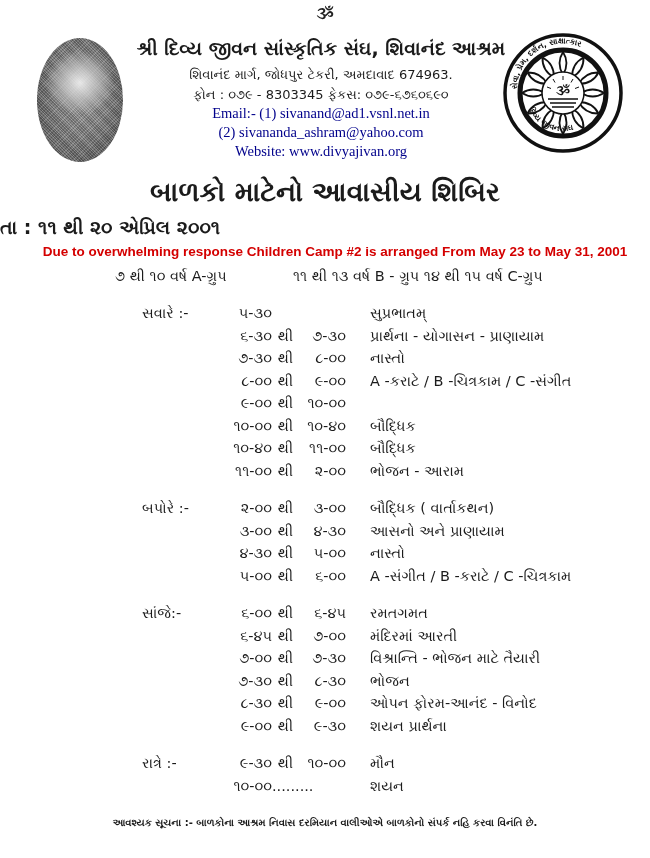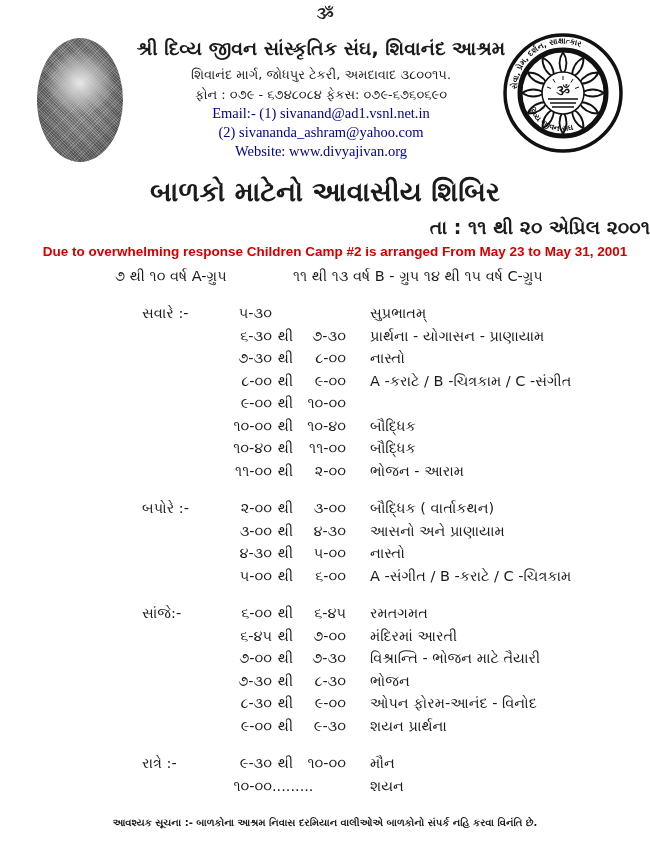--- a/index.html
+++ b/index.html
@@ -23,21 +23,21 @@
   .org-name { font-size:19px; font-weight:bold; line-height:1.3; white-space:nowrap; }
   .address  { font-size:13px; margin-top:6px; white-space:nowrap; }
   .phone    { font-size:13px; margin-top:4px; white-space:nowrap; }
   .email, .website { font-family:"Liberation Serif", serif; font-weight:normal; color:#00008b;
                      font-size:14.5px; margin-top:2px; white-space:nowrap; }
 
   .logo { position:absolute; left:501px; top:31px; width:124px; height:124px; }
 
   .title  { position:absolute; top:176px; left:0; width:650px; text-align:center;
             font-size:27px; font-weight:bold; white-space:nowrap; }
-  .dates  { position:absolute; top:216px; left:0; width:650px; text-align:right;
+  .dates  { position:absolute; top:216px; left:0; width:650px; text-align:left;
             font-size:19px; font-weight:bold; white-space:nowrap; }
   .notice { position:absolute; top:244px; left:0; width:650px; padding-left:20px; text-align:center;
             font-family:"Liberation Sans", sans-serif; font-weight:bold; font-size:13.5px;
             color:#d40000; white-space:nowrap; }
 
   .groups { position:absolute; top:268px; left:0; width:622px; height:22px; font-size:14.5px;padding-left:25px; }
   .g-left  { position:absolute; left:115px; white-space:nowrap; }
   .g-right { position:absolute; left:293px; white-space:nowrap; }
 
   .schedule { position:absolute; top:302px; left:0; width:650px; font-size:14.5px; }
@@ -57,22 +57,22 @@
 <body>
 
 <div class="page">
 
   <div class="om-top">ૐ</div>
 
   <div class="photo"></div>
 
   <div class="hdr">
     <div class="org-name">શ્રી દિવ્ય જીવન સાંસ્કૃતિક સંઘ, શિવાનંદ આશ્રમ</div>
-    <div class="address">શિવાનંદ માર્ગ, જોધપુર ટેકરી, અમદાવાદ ૩૮૦૦૧૫.</div>
-    <div class="phone">ફોન : ૦૭૯ - ૬૭૪૮૦૮૪ ફેકસ: ૦૭૯-૬૭૬૦૬૯૦</div>
+    <div class="address">શિવાનંદ માર્ગ, જોધપુર ટેકરી, અમદાવાદ 674963.</div>
+    <div class="phone">ફોન : ૦૭૯ - 8303345 ફેકસ: ૦૭૯-૬૭૬૦૬૯૦</div>
     <div class="email">Email:- (1) sivanand@ad1.vsnl.net.in</div>
     <div class="email">(2) sivananda_ashram@yahoo.com</div>
     <div class="website">Website: www.divyajivan.org</div>
   </div>
 
   <svg class="logo" viewBox="0 0 124 124">
     <defs>
       <path id="arcTop" d="M 17 68 A 46 46 0 1 1 107 68"></path>
       <path id="arcBottom" d="M 24 62 A 38 38 0 0 0 100 62"></path>
     </defs>

